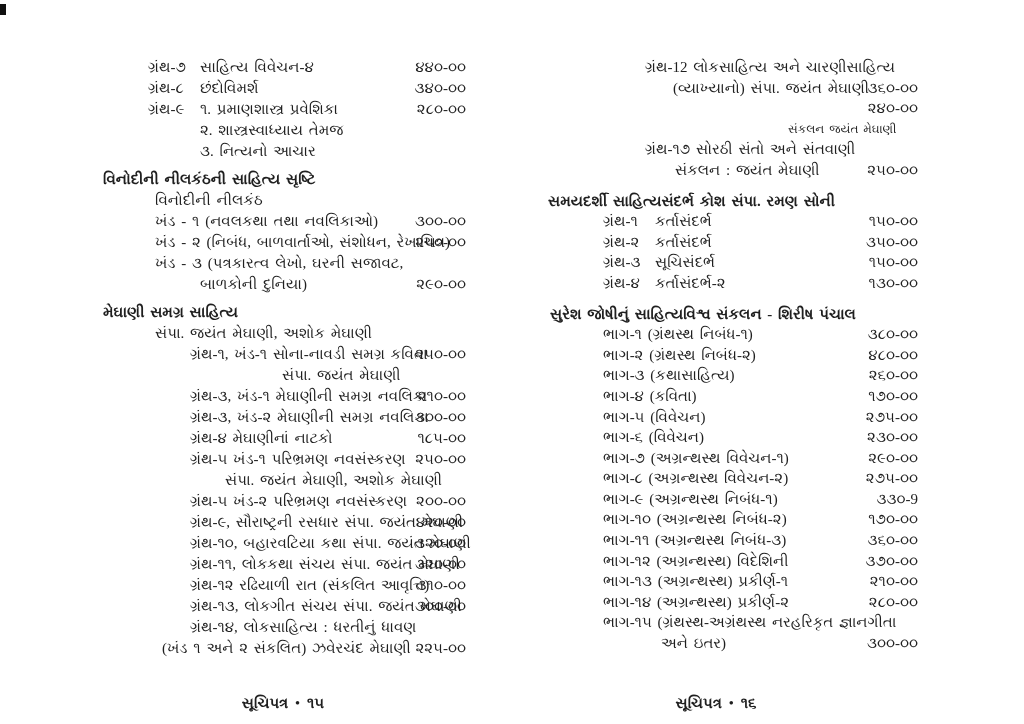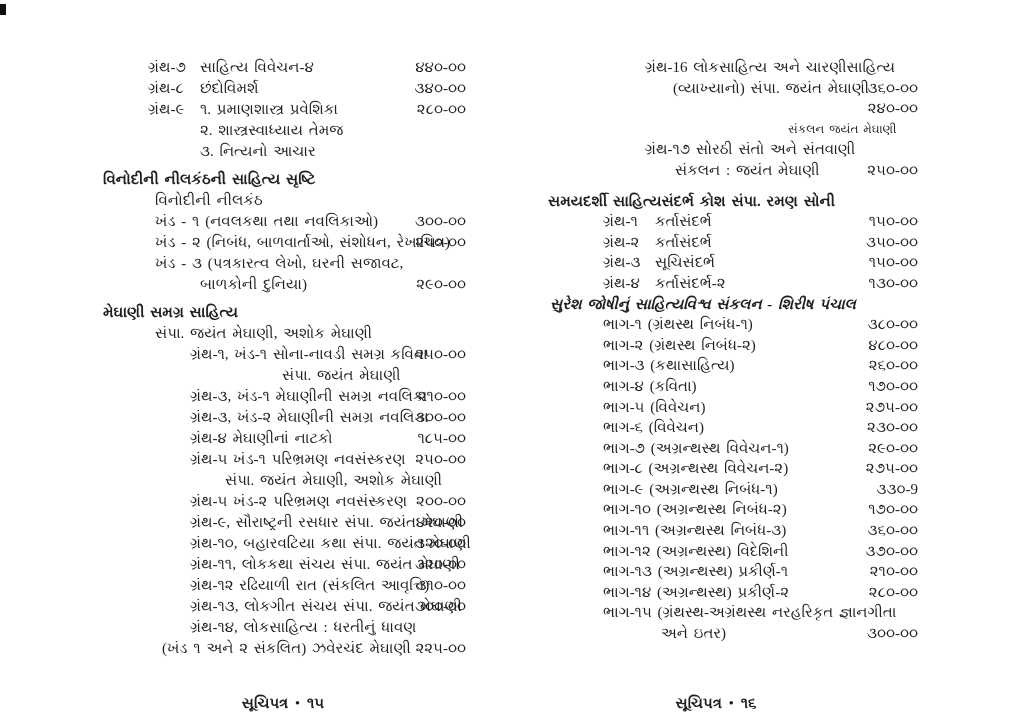--- a/index.html
+++ b/index.html
@@ -150,21 +150,21 @@
     
   </div>
     <div class="row" style="padding-left: 62px;">
     <span class="txt">(ખંડ ૧ અને ૨ સંકલિત) ઝવેરચંદ મેઘાણી</span>
     <span class="price">૨૨૫-૦૦</span>
   </div>
   </div>
 
 <div class="page" id="page-right">
     <div class="row" style="padding-left: 97px;">
-    <span class="txt">ગ્રંથ-16 લોકસાહિત્ય અને ચારણીસાહિત્ય</span>
+    <span class="txt">ગ્રંથ-12 લોકસાહિત્ય અને ચારણીસાહિત્ય</span>
     
   </div>
     <div class="row" style="padding-left: 125px;">
     <span class="txt">(વ્યાખ્યાનો) સંપા. જયંત મેઘાણી</span>
     <span class="price">૩૬૦-૦૦</span>
   </div>
     <div class="row" style="padding-left: 97px;">
     <span class="price">૨૪૦-૦૦</span>
   </div>
     <div class="row small" style="padding-left: 240px;">
@@ -192,21 +192,21 @@
     <span class="price">૩૫૦-૦૦</span>
   </div>
     <div class="row" style="padding-left: 55px;">
     <span class="num">ગ્રંથ-૩</span><span class="txt">સૂચિસંદર્ભ</span>
     <span class="price">૧૫૦-૦૦</span>
   </div>
     <div class="row" style="padding-left: 55px;">
     <span class="num">ગ્રંથ-૪</span><span class="txt">કર્તાસંદર્ભ-૨</span>
     <span class="price">૧૩૦-૦૦</span>
   </div>
-    <div class="row header" style="padding-left: 2px; margin-top: 0; font-style: italic;">
+    <div class="row header" style="padding-left: 2px; margin-top: 10px;">
     <span class="txt">સુરેશ જોષીનું સાહિત્યવિશ્વ  સંકલન - શિરીષ પંચાલ</span>
     
   </div>
     <div class="row" style="padding-left: 55px;">
     <span class="txt">ભાગ-૧ (ગ્રંથસ્થ નિબંધ-૧)</span>
     <span class="price">૩૮૦-૦૦</span>
   </div>
     <div class="row" style="padding-left: 55px;">
     <span class="txt">ભાગ-૨ (ગ્રંથસ્થ નિબંધ-૨)</span>
     <span class="price">૪૮૦-૦૦</span>

